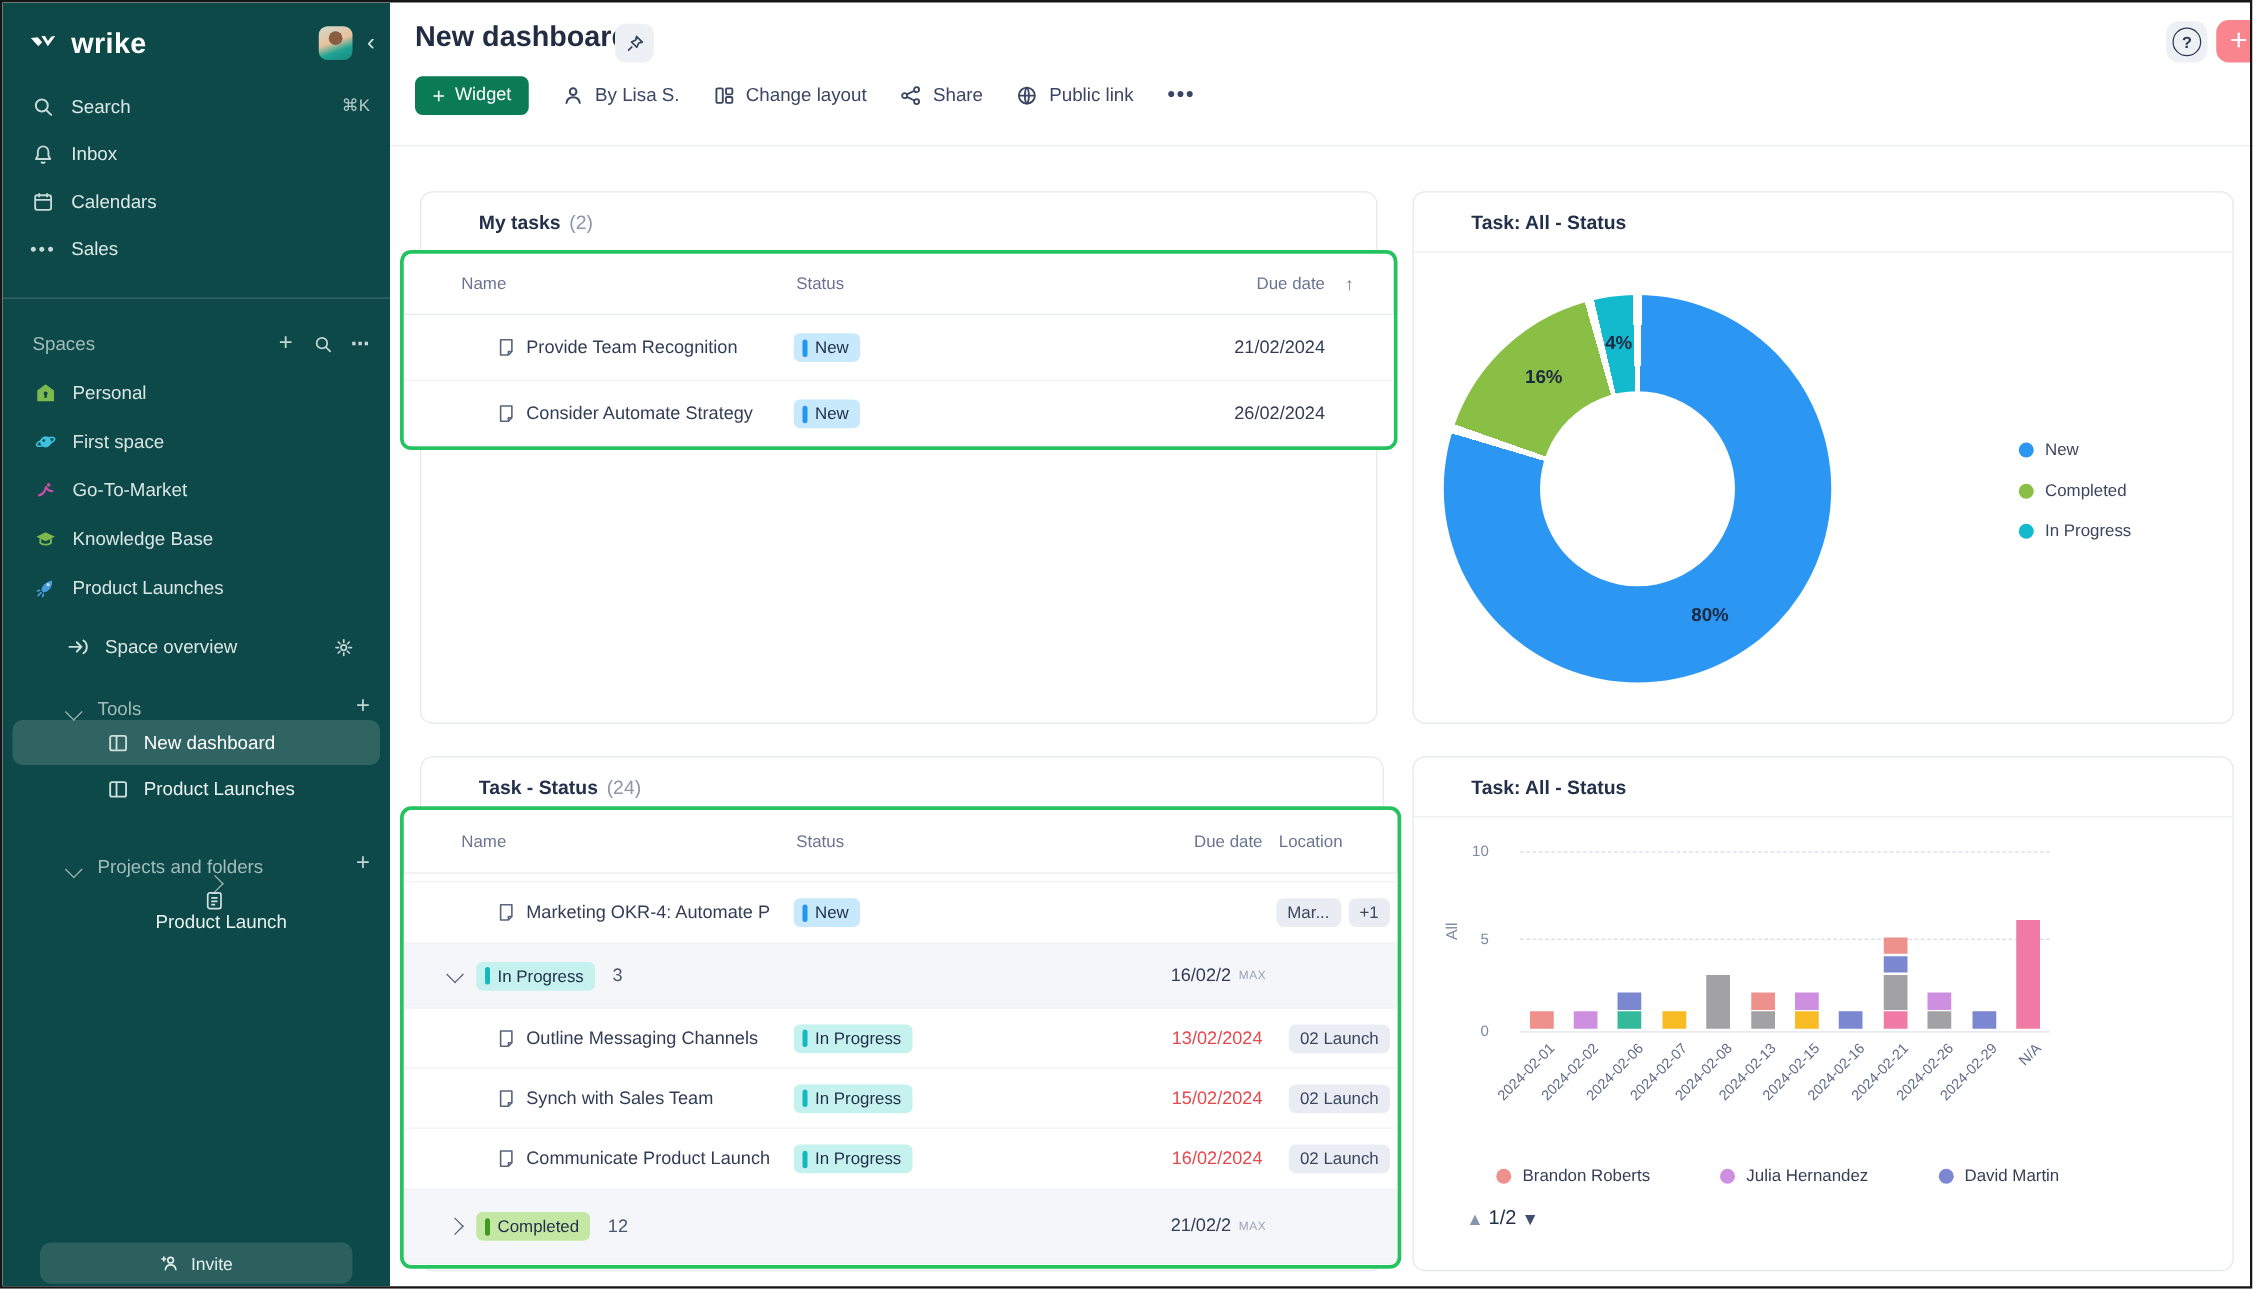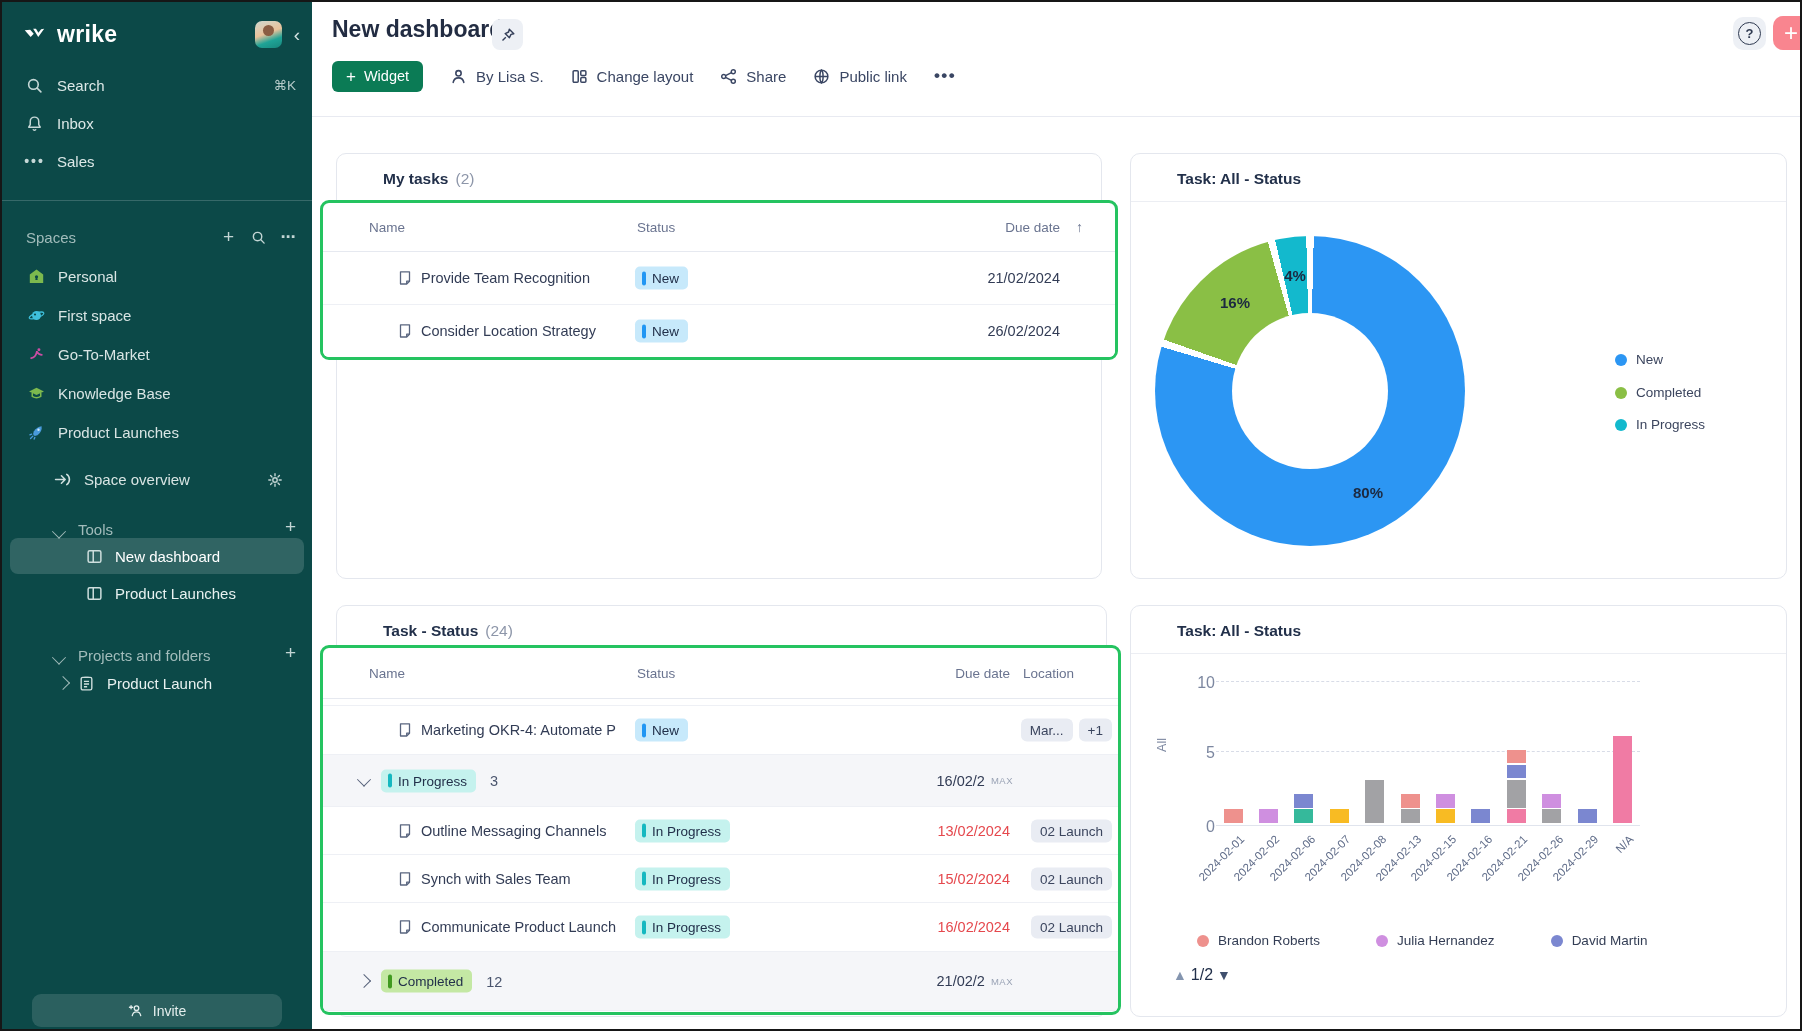--- a/index.html
+++ b/index.html
@@ -29,21 +29,21 @@
   .ov-row .ic{width:17px;margin-right:13px;color:#cfdfde;}
   .sect-row{display:flex;align-items:flex-end;height:39px;padding:0 16px 0 52px;font-size:15px;color:#a2bcbb;cursor:pointer;}
   .chev{width:9px;height:9px;border-right:1.6px solid #9fb9b8;border-bottom:1.6px solid #9fb9b8;flex:none;}
   .chev.down{transform:rotate(45deg) translate(-1px,-1px);}
   .chev.right{transform:rotate(-45deg);}
   .sect-row .chev{margin-right:14px;}
   .sect-plus{margin-left:auto;color:#c2d5d4;font-size:19px;font-weight:300;}
   .dash-row{display:flex;align-items:center;height:39px;padding:0 16px 0 84px;font-size:15px;cursor:pointer;color:#e8f1f0;}
   .dash-row .ic{width:17px;margin-right:12px;color:#cfdfde;}
   .dash-row.sel{height:36px;margin:0 8px;padding-left:76px;background:rgba(255,255,255,.15);border-radius:8px;color:#fff;}
-  .proj-row{display:flex;align-items:center;height:38px;padding:0 16px 0 56px;font-size:15px;cursor:pointer;color:#e8f1f0;}
+  .proj-row{display:flex;align-items:center;height:38px;padding:0 16px 0 56px;font-size:15px;cursor:pointer;color:#e8f1f0;flex-direction:column;}
   .proj-row .chev{margin-right:10px;}
   .proj-row .ic{width:17px;margin-right:12px;color:#cfdfde;}
   .invite{position:absolute;left:30px;right:30px;bottom:2px;height:33px;border:none;cursor:pointer;
           background:rgba(255,255,255,.13);border-radius:9px;color:#e4eeed;font-size:14px;
           display:flex;align-items:center;justify-content:center;gap:8px;font-family:inherit;}
 
   
   .page-title{position:absolute;left:330px;top:14px;font-size:23px;font-weight:bold;color:#222c42;}
   .pin-btn{position:absolute;left:490px;top:17px;width:31px;height:31px;background:#edf0f5;border-radius:8px;
            display:flex;align-items:center;justify-content:center;color:#333e58;cursor:pointer;}
@@ -89,21 +89,21 @@
   
   .donut{position:absolute;border-radius:50%;}
   .donut-hole{position:absolute;background:#fff;border-radius:50%;}
   .d-label{position:absolute;transform:translate(-50%,-50%);font-weight:bold;font-size:15px;color:#1c2940;}
   .lg-row{position:absolute;display:flex;align-items:center;gap:9px;font-size:13.5px;color:#3b455e;}
   .dot{width:12px;height:12px;border-radius:50%;flex:none;}
 
   
   .gridline{position:absolute;left:85px;width:424px;border-top:1px dashed #d8dce7;}
   .baseline{position:absolute;left:85px;width:424px;border-top:1px solid #e0e4ed;}
-  .ytick{position:absolute;left:60px;width:24px;text-align:right;font-size:16px;color:#7c87a0;}
+  .ytick{position:absolute;left:36px;width:24px;text-align:right;font-size:12px;color:#7c87a0;}
   .ylab{position:absolute;left:24px;top:132px;font-size:12.5px;color:#7c87a0;transform:rotate(-90deg);}
   .bar-col{position:absolute;bottom:193px;width:19px;display:flex;flex-direction:column-reverse;}
   .seg{width:100%;}
   .seg:not(:first-child){margin-bottom:1.5px;}
   .xlab{position:absolute;top:227px;width:88px;text-align:right;font-size:11.5px;color:#5e6b88;
         transform:rotate(-45deg);transform-origin:top right;white-space:nowrap;}
   .lgd{position:absolute;top:327px;left:66px;display:flex;gap:56px;}
   .lgd-item{display:flex;align-items:center;gap:9px;font-size:13.5px;color:#343e55;}
   .pager{position:absolute;left:42px;top:360px;display:flex;align-items:center;gap:4px;font-size:16px;color:#22304a;}
   .tri{font-size:14px;line-height:1;}
@@ -143,20 +143,29 @@
           <span class="ic">
             <svg viewBox="0 0 16 16" width="17" height="17" fill="none" stroke="currentColor" stroke-width="1.4" stroke-linejoin="round">
               <path d="M8 2a4 4 0 0 1 4 4v3l1.4 2.5H2.6L4 9V6a4 4 0 0 1 4-4z"></path>
               <path d="M6.6 13.5a1.5 1.5 0 0 0 2.8 0"></path>
             </svg>
           </span>
           <span>Inbox</span>
         </div>
         <div class="sb-row">
           <span class="ic">
+            <svg viewBox="0 0 16 16" width="17" height="17" fill="none" stroke="currentColor" stroke-width="1.4">
+              <rect x="2" y="3" width="12" height="11" rx="1.5"></rect>
+              <path d="M2 6.5h12M5 1.5v3M11 1.5v3"></path>
+            </svg>
+          </span>
+          <span>Calendars</span>
+        </div>
+        <div class="sb-row">
+          <span class="ic">
             <span style="letter-spacing:2px;font-weight:bold;font-size:14px;">•••</span>
           </span>
           <span>Sales</span>
         </div>
       </nav>
     <div class="sb-div"></div>
 
     <div class="sp-head">
       <span>Spaces</span>
       <span class="sp-tools">
@@ -388,21 +397,21 @@
         </div>
         <div class="cell" style="right: 55px;">21/02/2024</div>
       </div>
       <div class="t-row" style="height: 52px; border-bottom: none;">
         <div class="cell doc-ic" style="left: 74px;">
           <svg viewBox="0 0 16 16" width="16" height="16" fill="none" stroke="currentColor" stroke-width="1.3" stroke-linejoin="round">
             <path d="M3.5 1.8h9v9.4l-2.8 2.8H3.5z"></path>
             <path d="M9.7 14v-2.8h2.8"></path>
           </svg>
         </div>
-        <div class="cell" style="left: 98px;">Consider Location Strategy</div>
+        <div class="cell" style="left: 98px;">Consider Automate Strategy</div>
         <div class="cell" style="left: 312px;">
           <span class="badge b-new">
             <span class="bar"></span>
             <span>New</span>
           </span>
         </div>
         <div class="cell" style="right: 55px;">26/02/2024</div>
       </div>
     </div>
 

